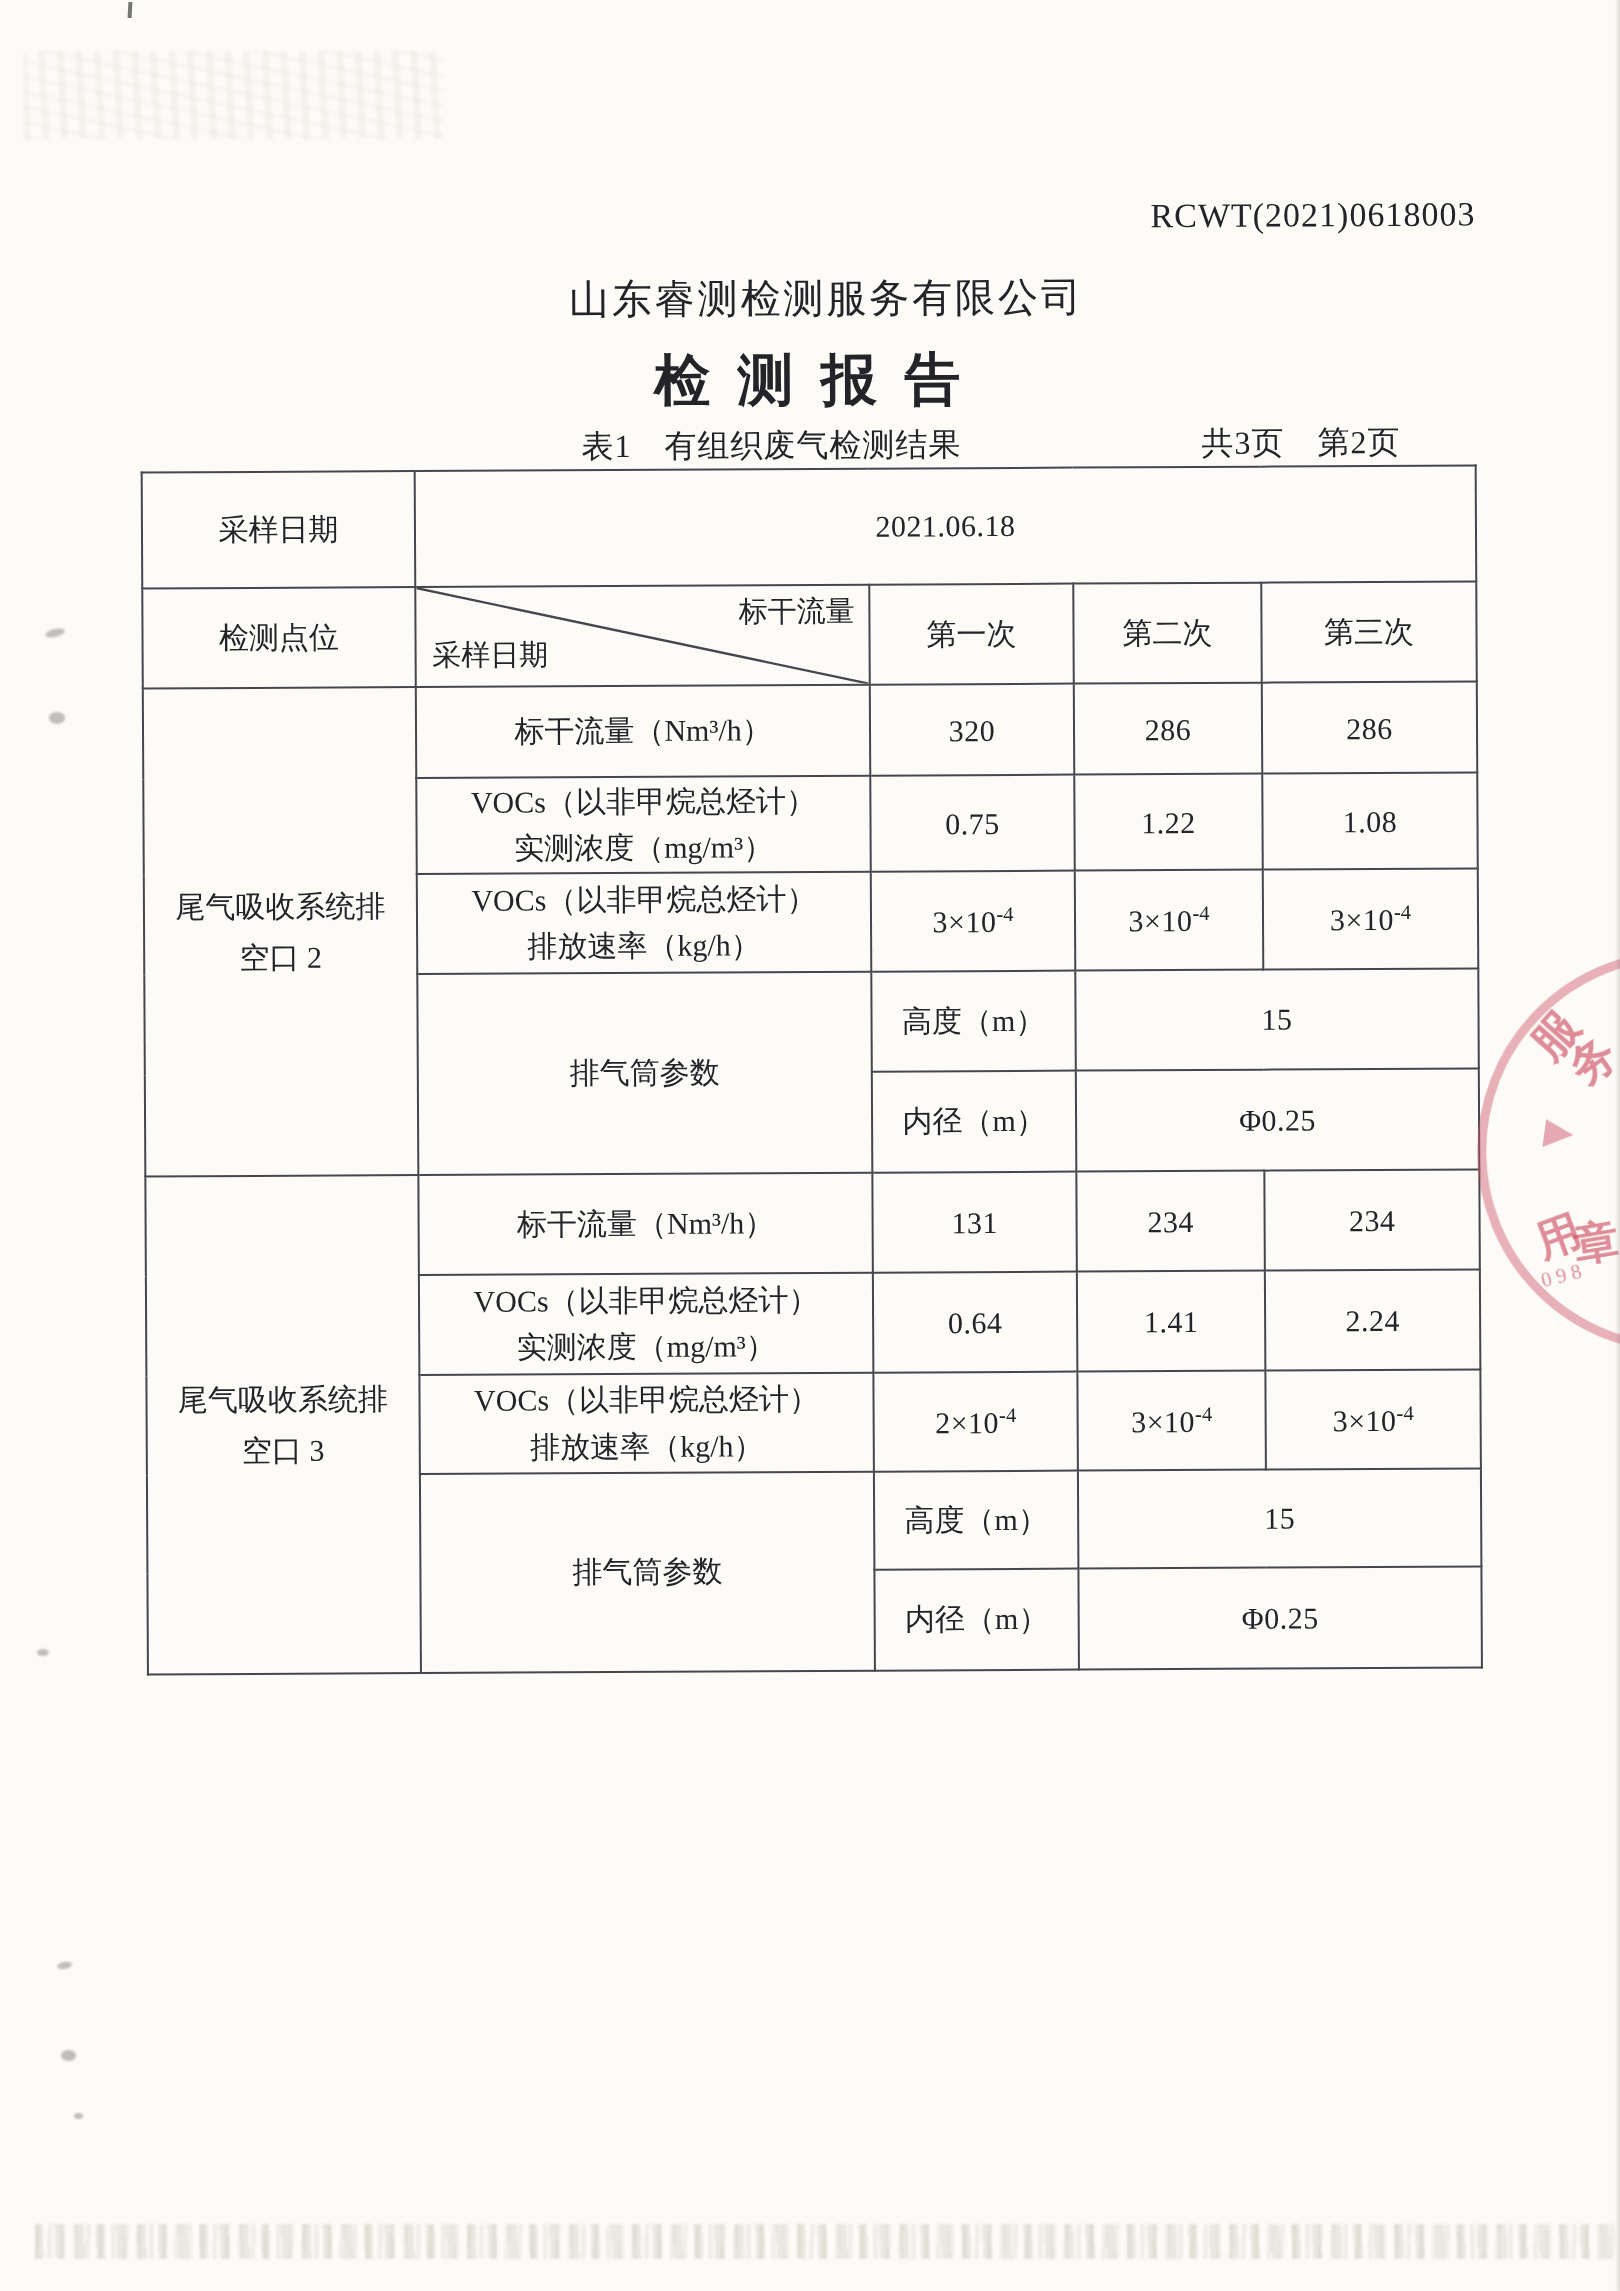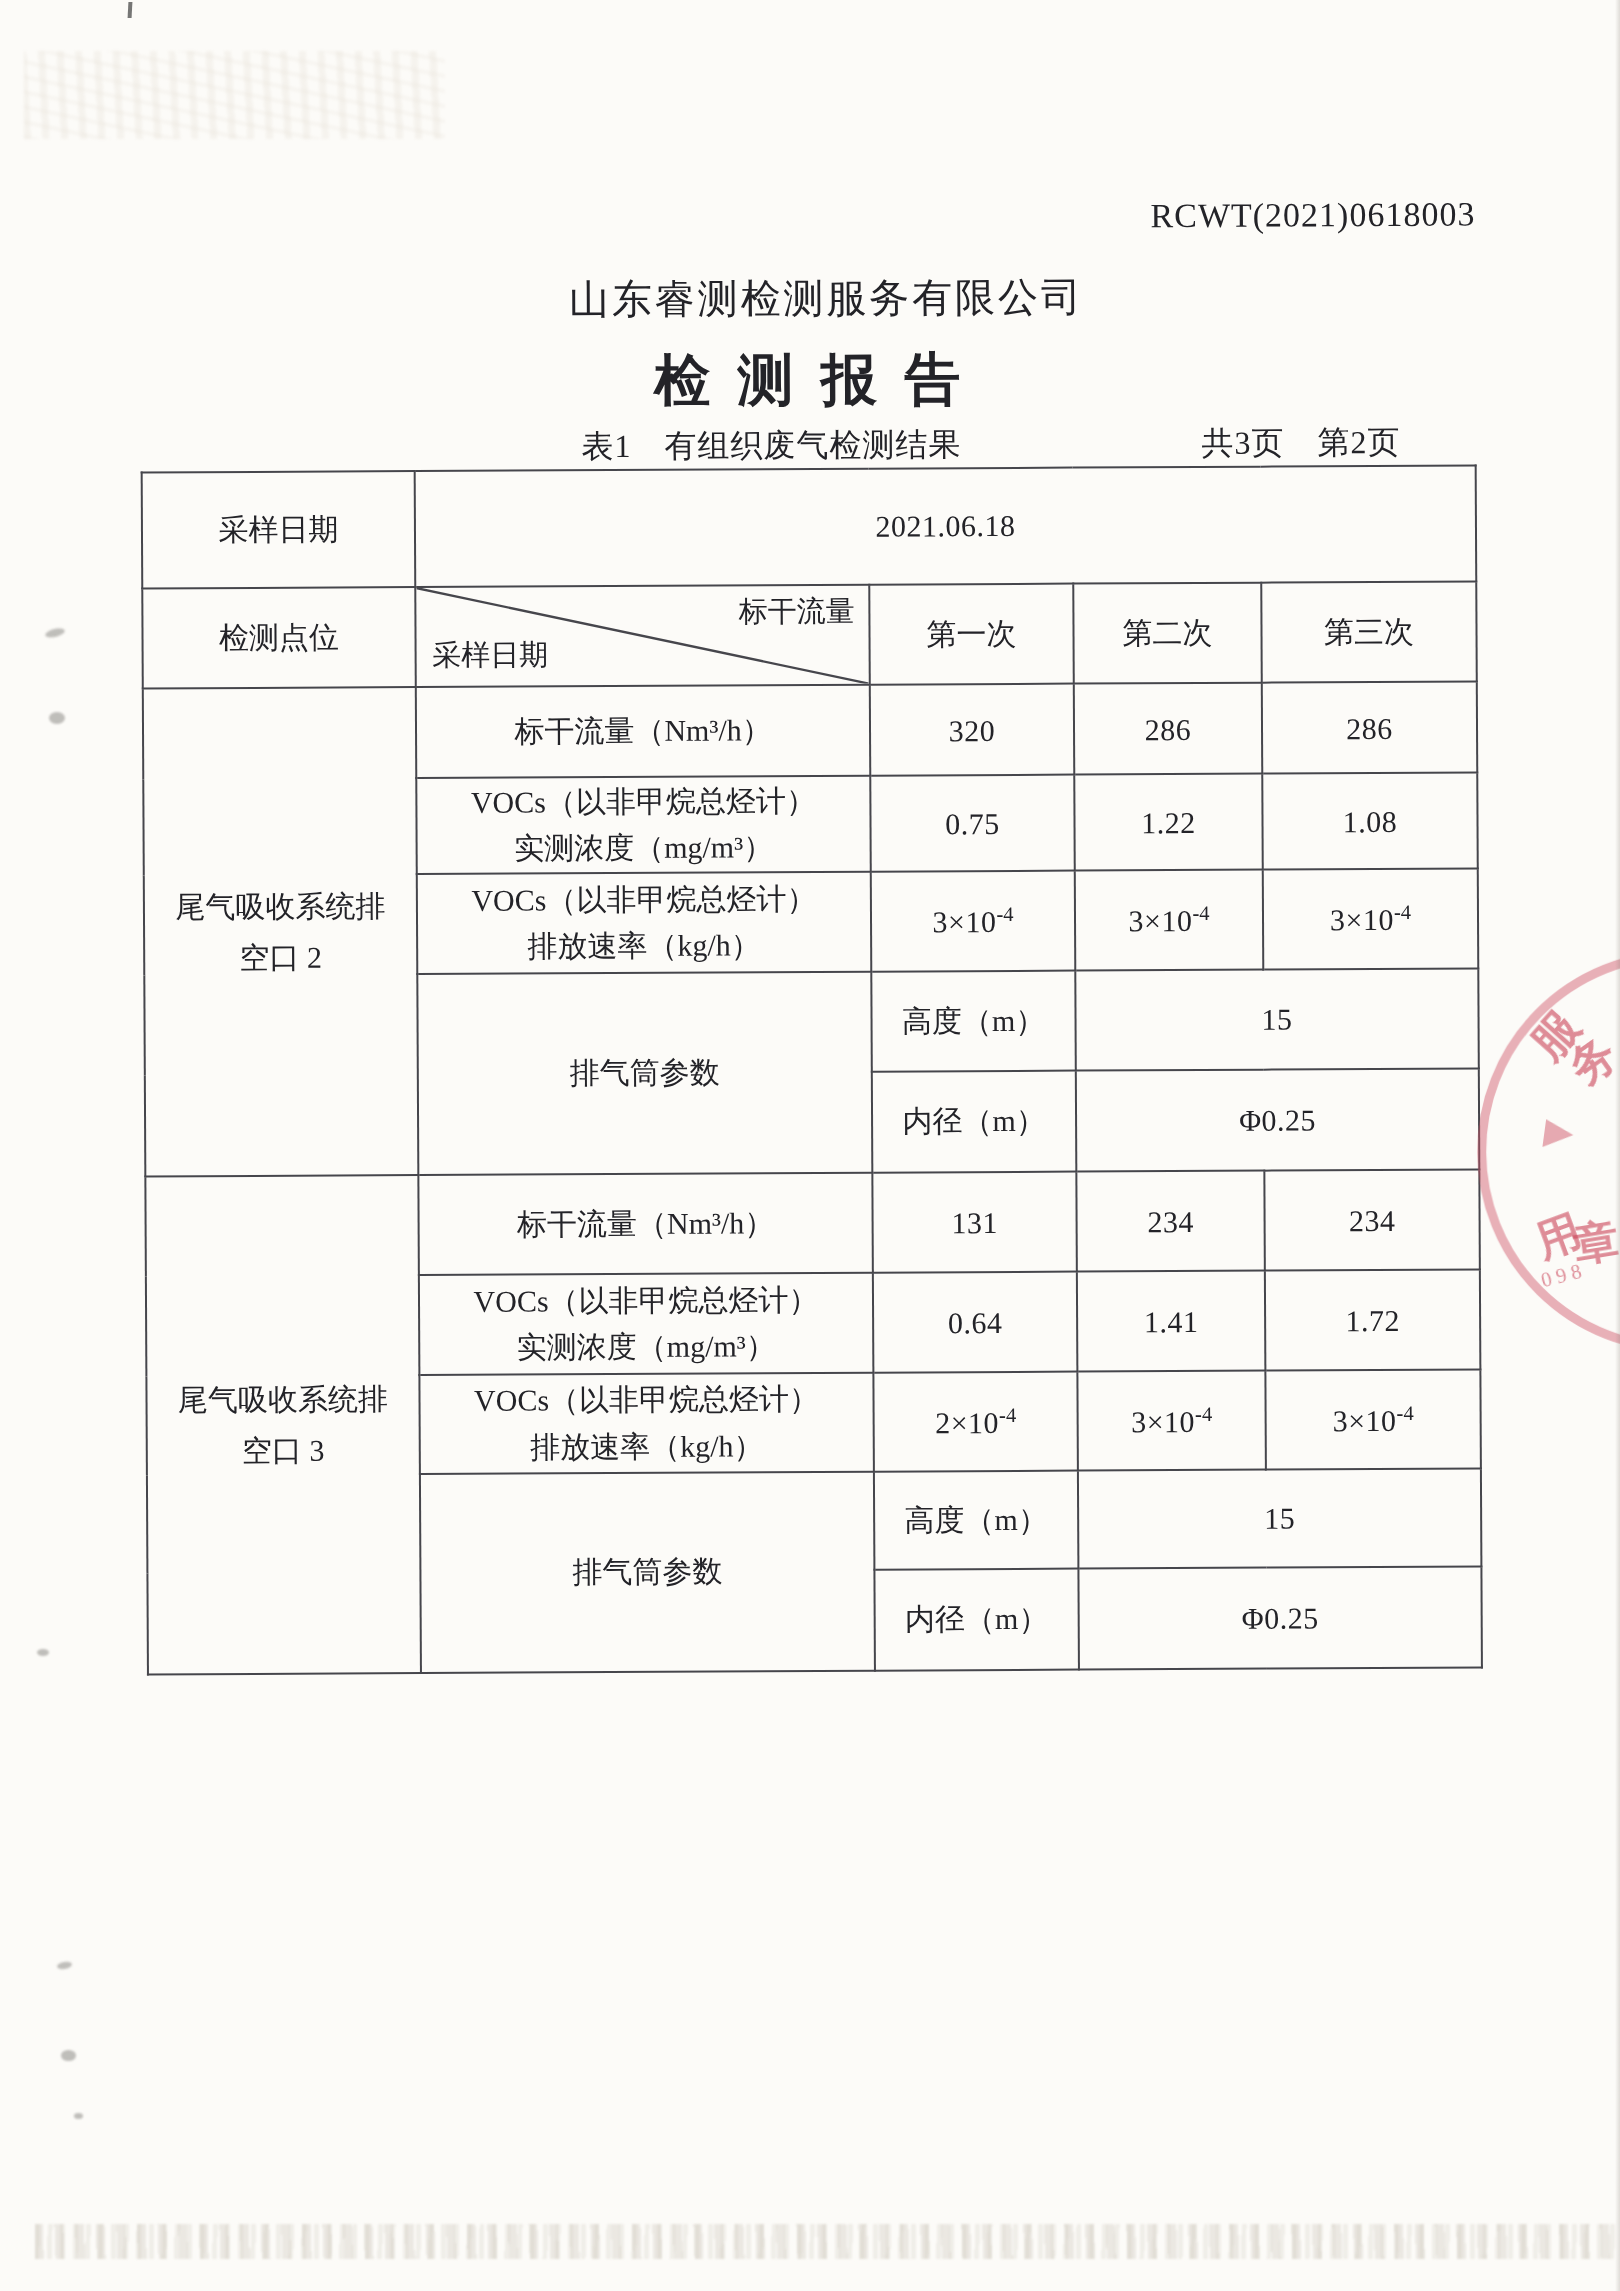--- a/index.html
+++ b/index.html
@@ -175,21 +175,21 @@
           <td class="val"><span>234</span><sup></sup></td>
           <td class="val"><span>234</span><sup></sup></td>
         </tr>
         <tr style="height:100px">
           <td class="item">
             <span class="l1">VOCs（以非甲烷总烃计）</span>
             <span class="l2">实测浓度（mg/m³）</span>
           </td>
           <td class="val"><span>0.64</span><sup></sup></td>
           <td class="val"><span>1.41</span><sup></sup></td>
-          <td class="val"><span>1.72</span><sup></sup></td>
+          <td class="val"><span>2.24</span><sup></sup></td>
         </tr>
         <tr style="height:99px">
           <td class="item">
             <span class="l1">VOCs（以非甲烷总烃计）</span>
             <span class="l2">排放速率（kg/h）</span>
           </td>
           <td class="val"><span>2×10</span><sup>-4</sup></td>
           <td class="val"><span>3×10</span><sup>-4</sup></td>
           <td class="val"><span>3×10</span><sup>-4</sup></td>
         </tr>

